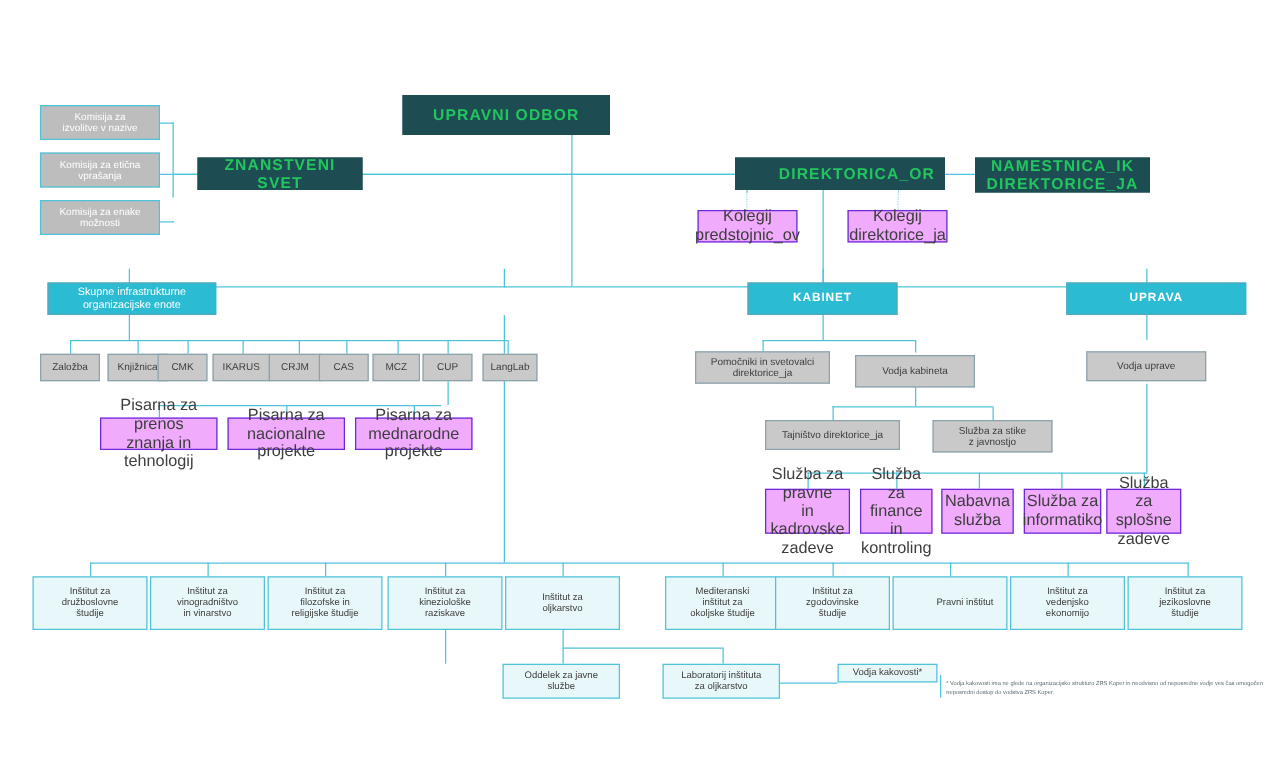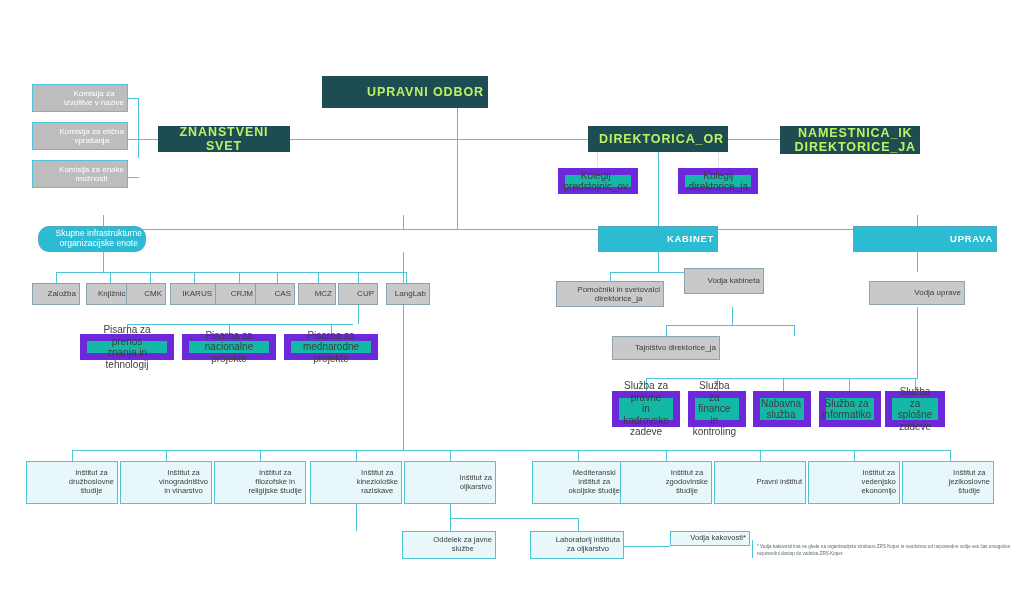--- a/index.html
+++ b/index.html
@@ -1,34 +1,34 @@
 <!DOCTYPE html>
 <html><head>
 <meta charset="utf-8">
 <style>
   html,body{margin:0;padding:0;background:#ffffff;}
   body{font-family:"Liberation Sans","DejaVu Sans",sans-serif;}
   #chart{position:relative;width:1024px;height:609px;background:#ffffff;overflow:hidden;}
 
   .node{position:absolute;box-sizing:border-box;display:flex;align-items:center;
-        justify-content:flex-end;text-align:center;line-height:1.15;}
+        justify-content:center;text-align:center;line-height:1.15;}
   .node span{display:block;padding:0 3px;}
 
   
-  .lvl-dark{background:#1d4d52;border:1px solid #1d4d52;color:#bef264;
+  .lvl-dark{background:#1d4d52;border:1px solid #1d4d52;color:#22c55e;
             font-weight:bold;letter-spacing:.9px;font-size:12.5px;}
   
   .lvl-cyan{background:#2bbcd4;border:1px solid #56a7bd;color:#ffffff;
             font-weight:bold;letter-spacing:.7px;font-size:9.5px;}
   .lvl-cyan.thin{font-weight:normal;letter-spacing:0;font-size:8.6px;}
   
   .lvl-grey{background:#bdbdbd;border:1px solid #4ec3da;color:#ffffff;font-size:8px;}
   .lvl-grey2{background:#c9c9c9;border:1px solid #8aa3ad;color:#3d3d3d;font-size:8px;}
   
-  .lvl-pale{background:#14b8a6;border:7px solid #6d28d9;color:#3d3d3d;font-size:10px;}
+  .lvl-pale{background:#f0abfc;border:1px solid #6d28d9;color:#3d3d3d;font-size:13px;}
   .lvl-mint{background:#e8f7f9;border:1px solid #4ec3da;color:#3d3d3d;font-size:7.6px;}
 
   .ln{position:absolute;background:#4ec3da;}
   .ln.h{height:1px;}
   .ln.v{width:1px;}
   .dot{position:absolute;width:1px;border-left:1px dotted #9fd9e6;}
 
   .footnote{position:absolute;font-size:4.6px;color:#5a6b70;line-height:1.5;
             text-align:left;width:268px;}
 </style>
@@ -104,42 +104,42 @@
     <div class="ln v" style="left: 578px; top: 518px; height: 13px;"></div>
     <div class="ln v" style="left: 450px; top: 518px; height: 13px;"></div>
     <div class="ln h" style="left: 624px; top: 546px; width: 46px;"></div>
     <div class="ln v" style="left: 752px; top: 540px; height: 18px;"></div>
     <div class="node lvl-dark" style="left: 322px; top: 76px; width: 166px; height: 32px;">
       <span>UPRAVNI ODBOR</span>
     </div>
     <div class="node lvl-dark" style="left: 158px; top: 126px; width: 132px; height: 26px;">
       <span>ZNANSTVENI SVET</span>
     </div>
-    <div class="node lvl-dark" style="left: 588px; top: 126px; width: 140px; height: 26px; padding-left: 27px;">
+    <div class="node lvl-dark" style="left: 588px; top: 126px; width: 168px; height: 26px; padding-left: 27px;">
       <span>DIREKTORICA_OR</span>
     </div>
     <div class="node lvl-dark" style="left: 780px; top: 126px; width: 140px; height: 28px;">
       <span>NAMESTNICA_IK<br>DIREKTORICE_JA</span>
     </div>
     <div class="node lvl-grey" style="left: 32px; top: 84px; width: 96px; height: 28px;">
       <span>Komisija za<br>izvolitve v nazive</span>
     </div>
     <div class="node lvl-grey" style="left: 32px; top: 122px; width: 96px; height: 28px;">
       <span>Komisija za etična<br>vprašanja</span>
     </div>
     <div class="node lvl-grey" style="left: 32px; top: 160px; width: 96px; height: 28px;">
       <span>Komisija za enake<br>možnosti</span>
     </div>
     <div class="node lvl-pale" style="left: 558px; top: 168px; width: 80px; height: 26px;">
       <span>Kolegij<br>predstojnic_ov</span>
     </div>
     <div class="node lvl-pale" style="left: 678px; top: 168px; width: 80px; height: 26px;">
       <span>Kolegij<br>direktorice_ja</span>
     </div>
-    <div class="node lvl-cyan thin" style="left: 38px; top: 226px; width: 108px; height: 26px; border-radius: 11px;">
+    <div class="node lvl-cyan thin" style="left: 38px; top: 226px; width: 135px; height: 26px;">
       <span>Skupne infrastrukturne<br>organizacijske enote</span>
     </div>
     <div class="node lvl-cyan" style="left: 598px; top: 226px; width: 120px; height: 26px;">
       <span>KABINET</span>
     </div>
     <div class="node lvl-cyan" style="left: 853px; top: 226px; width: 144px; height: 26px;">
       <span>UPRAVA</span>
     </div>
     <div class="node lvl-grey2" style="left: 32px; top: 283px; width: 48px; height: 22px;">
       <span>Založba</span>
@@ -173,26 +173,29 @@
     </div>
     <div class="node lvl-pale" style="left: 182px; top: 334px; width: 94px; height: 26px;">
       <span>Pisarna za nacionalne<br>projekte</span>
     </div>
     <div class="node lvl-pale" style="left: 284px; top: 334px; width: 94px; height: 26px;">
       <span>Pisarna za<br>mednarodne projekte</span>
     </div>
     <div class="node lvl-grey2" style="left: 556px; top: 281px; width: 108px; height: 26px;">
       <span>Pomočniki in svetovalci<br>direktorice_ja</span>
     </div>
-    <div class="node lvl-grey2" style="left: 684px; top: 268px; width: 80px; height: 26px;">
+    <div class="node lvl-grey2" style="left: 684px; top: 284px; width: 96px; height: 26px;">
       <span>Vodja kabineta</span>
     </div>
     <div class="node lvl-grey2" style="left: 612px; top: 336px; width: 108px; height: 24px;">
       <span>Tajništvo direktorice_ja</span>
     </div>
+    <div class="node lvl-grey2" style="left: 746px; top: 336px; width: 96px; height: 26px;">
+      <span>Služba za stike<br>z javnostjo</span>
+    </div>
     <div class="node lvl-grey2" style="left: 869px; top: 281px; width: 96px; height: 24px;">
       <span>Vodja uprave</span>
     </div>
     <div class="node lvl-pale" style="left: 612px; top: 391px; width: 68px; height: 36px;">
       <span>Služba za pravne<br>in kadrovske<br>zadeve</span>
     </div>
     <div class="node lvl-pale" style="left: 688px; top: 391px; width: 58px; height: 36px;">
       <span>Služba za<br>finance<br>in kontroling</span>
     </div>
     <div class="node lvl-pale" style="left: 753px; top: 391px; width: 58px; height: 36px;">

